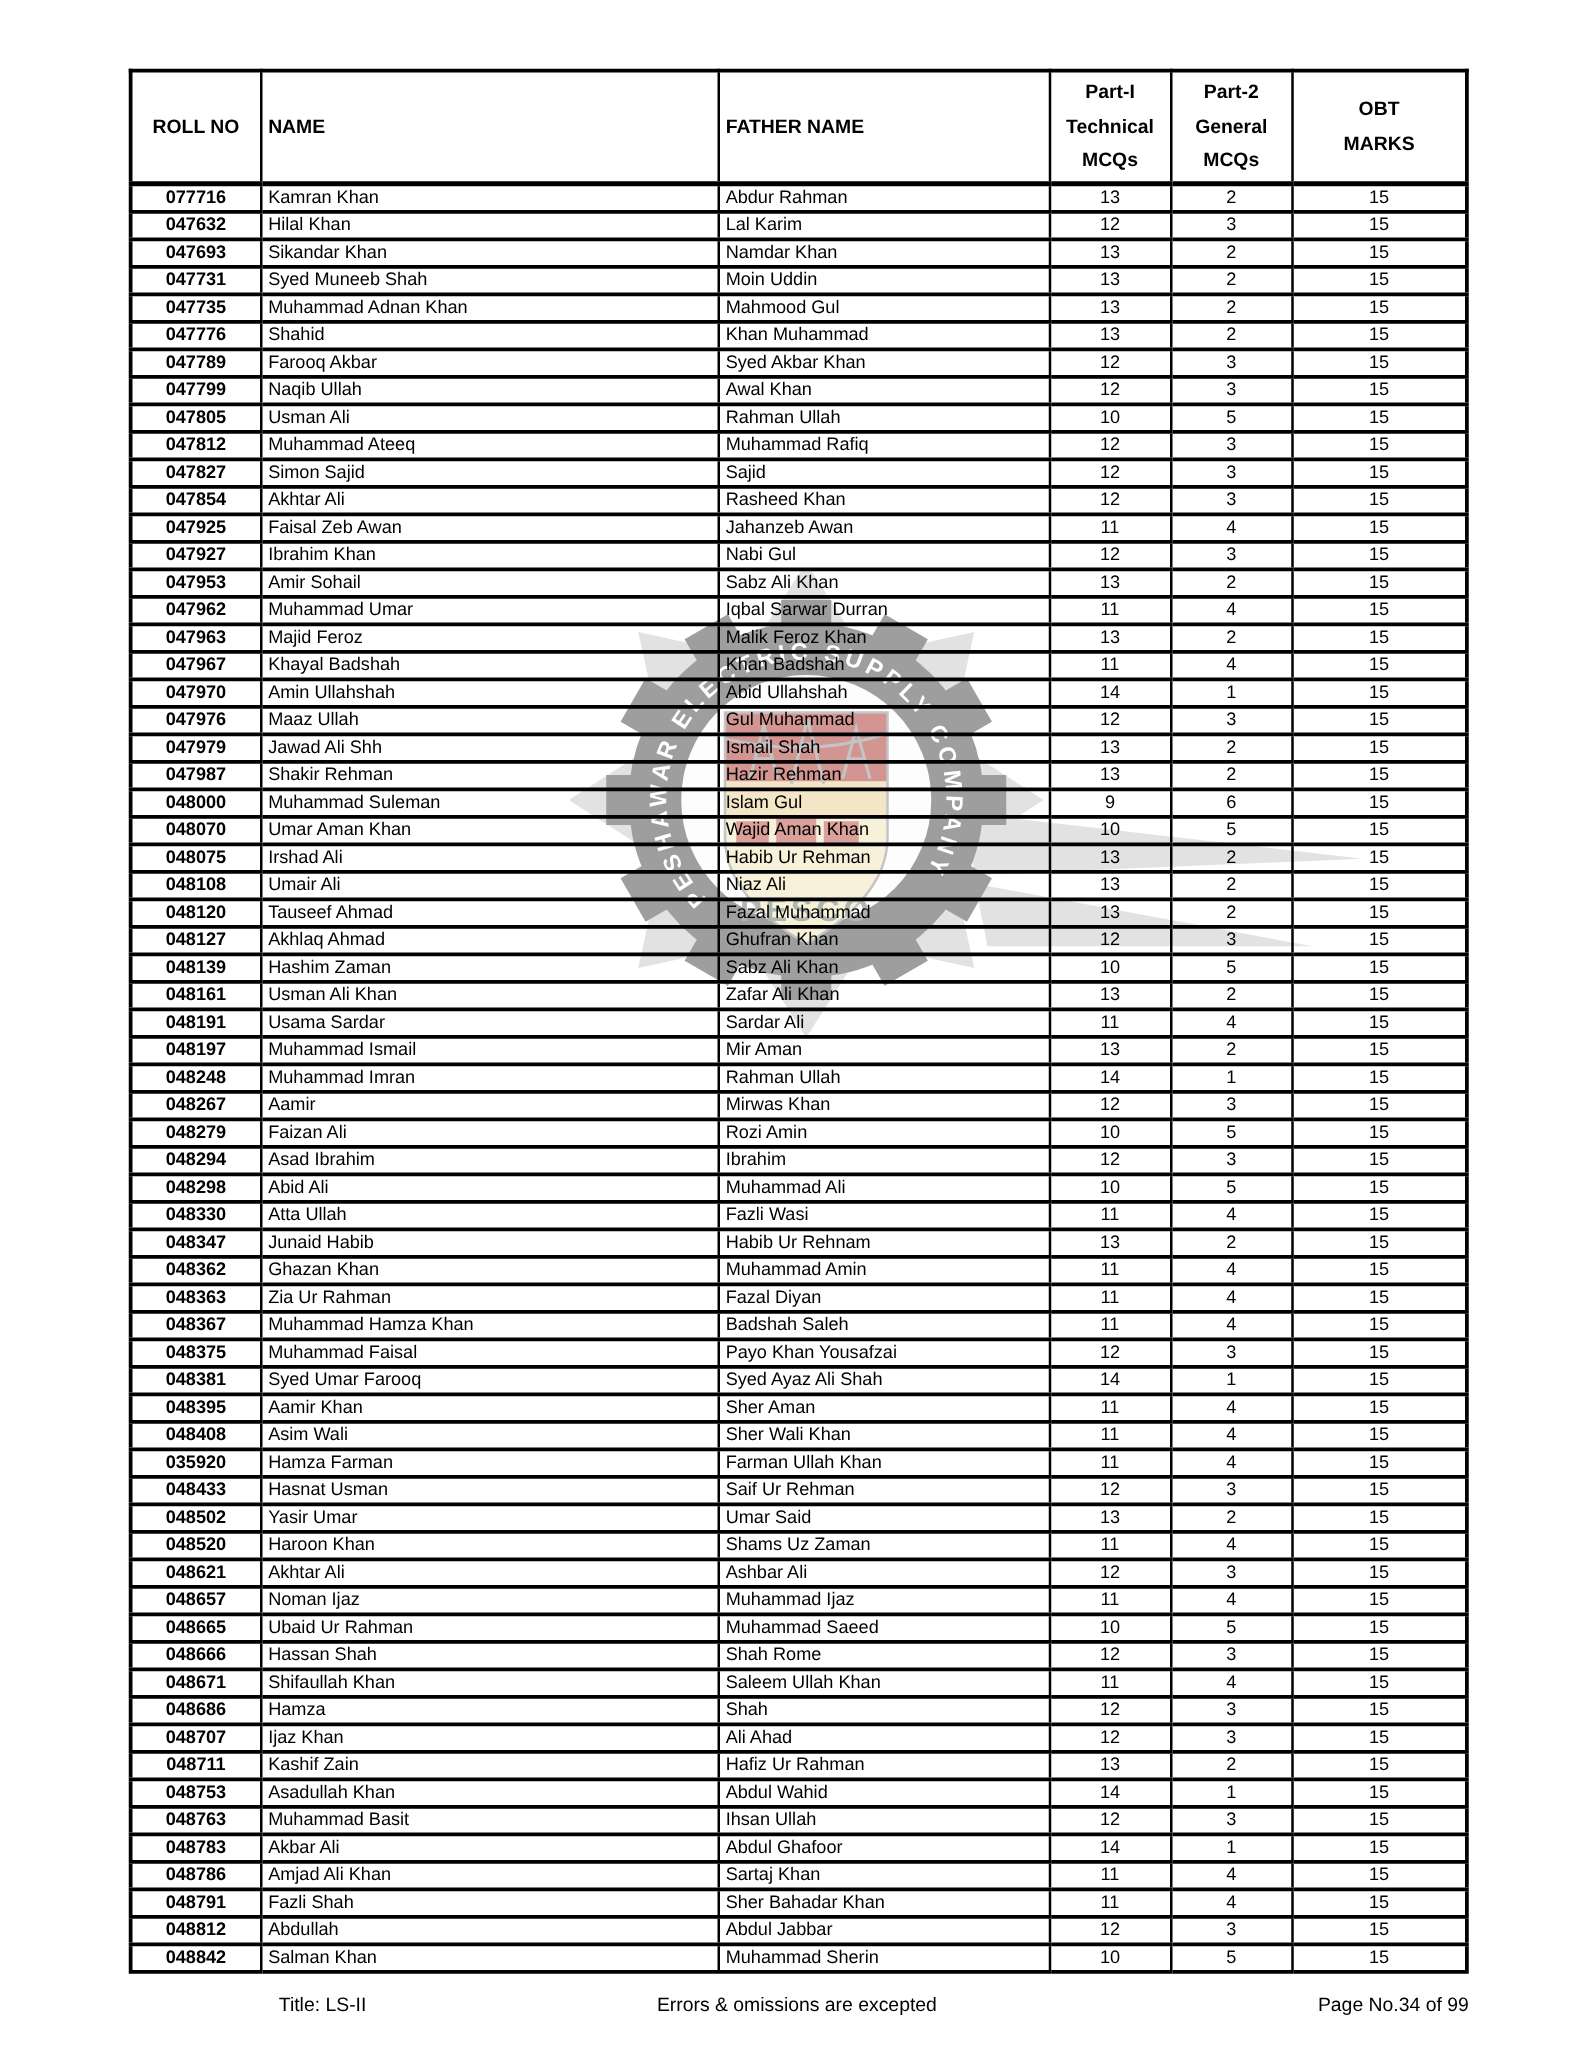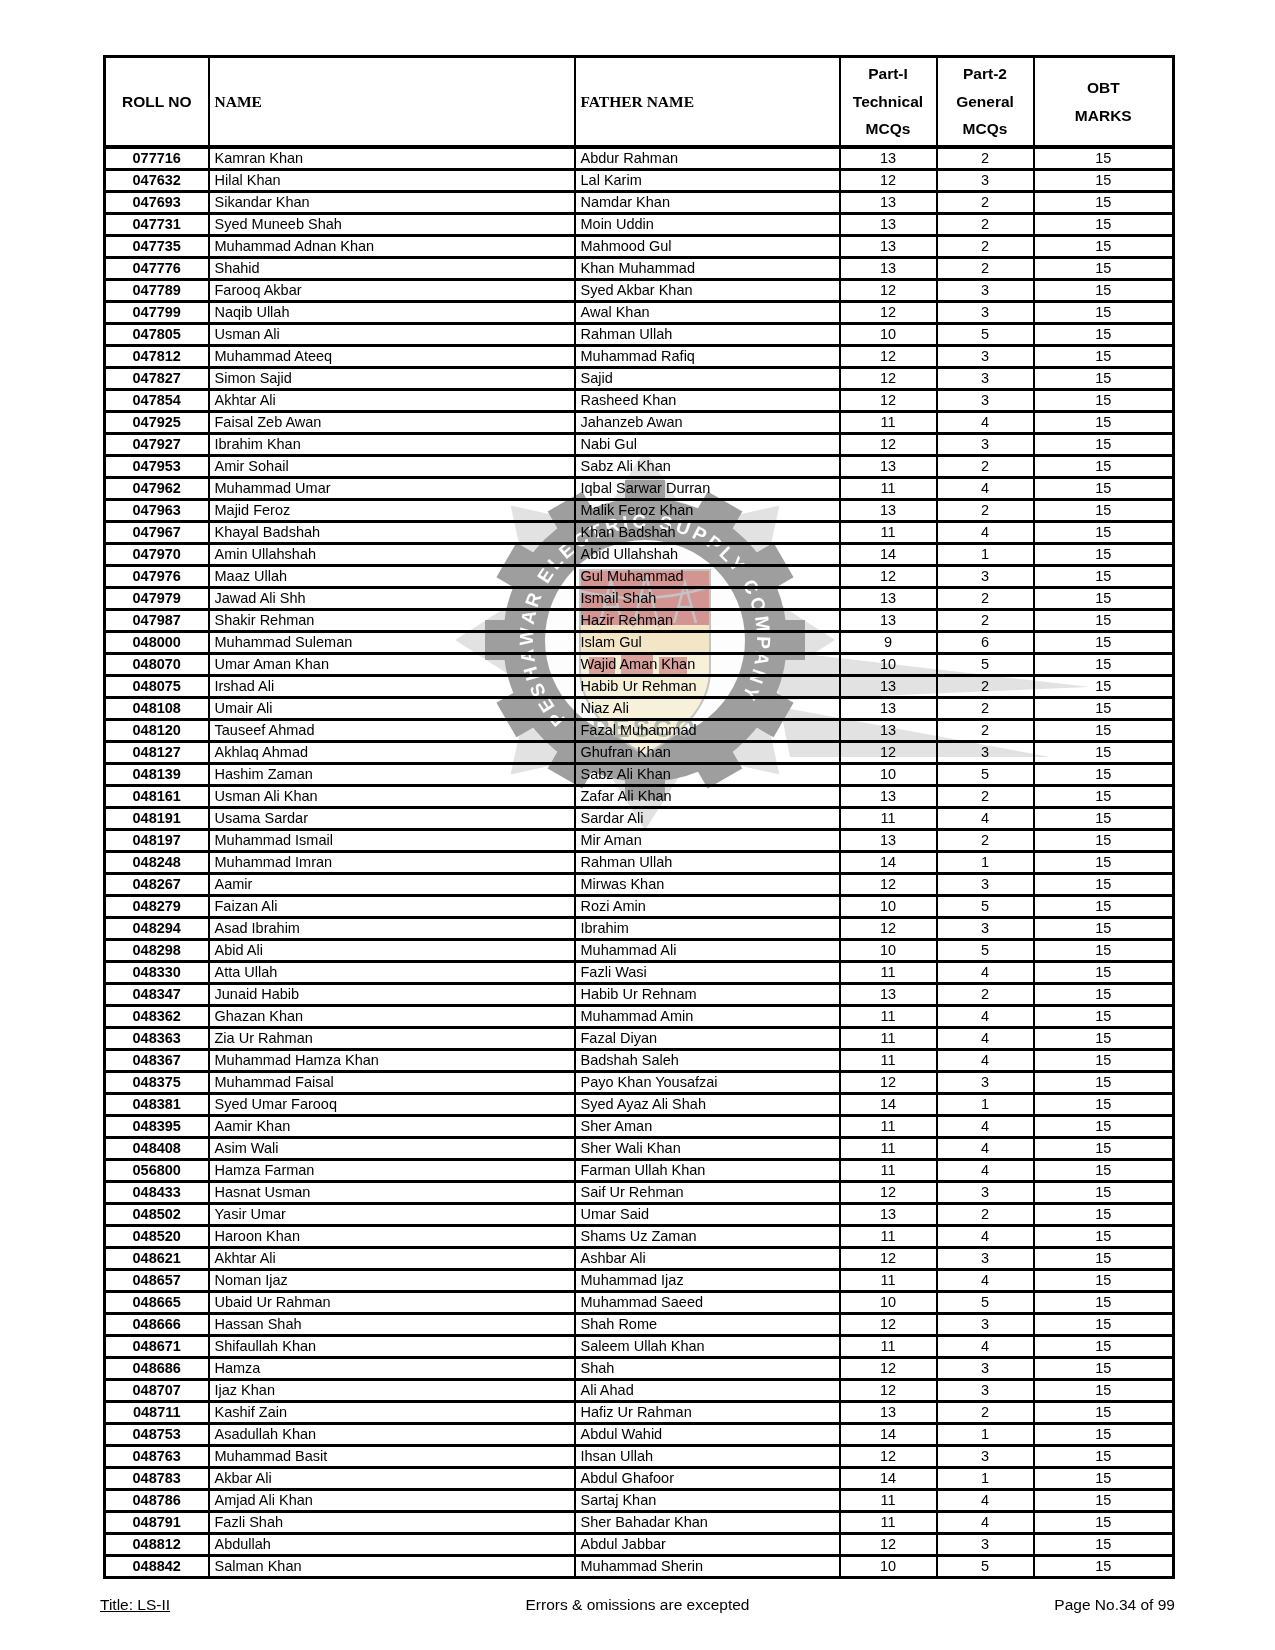--- a/index.html
+++ b/index.html
@@ -14,33 +14,33 @@
     border-collapse:collapse;table-layout:fixed;background:transparent;
     border:3px solid #000;
   }
   col.c0{width:104px}col.c1{width:366px}col.c2{width:265px}
   col.c3{width:97px}col.c4{width:97px}col.c5{width:140px}
   th{
     border:2px solid #000;border-bottom:4px solid #000;
     height:87px;font-size:15.5px;font-weight:bold;vertical-align:middle;
     white-space:pre-line;line-height:1.8;padding:0;
   }
-  th.left{text-align:left;padding-left:5px;font-family:Liberation Serif, serif;}
+  th.left{text-align:left;padding-left:5px;}
   td{
     border-left:2px solid #000;border-right:2px solid #000;border-bottom:3px solid #000;
     height:19px;font-size:14.5px;line-height:19px;padding:0;overflow:hidden;white-space:nowrap;
   }
   td.c0{font-weight:bold;text-align:center;}
   td.c1,td.c2{text-align:left;padding-left:5px;}
   td.c3,td.c4,td.c5{text-align:center;}
   .footer{
     position:absolute;left:100px;right:100px;top:1596px;z-index:1;
     display:flex;align-items:baseline;font-size:15.5px;
   }
-  .footer .f-left{flex:1;text-align:left;text-decoration:underline;}
+  .footer .f-left{flex:1;text-align:center;}
   .footer .f-center{flex:1.4;text-align:center;}
   .footer .f-right{flex:1;text-align:right;}
 </style>
 </head>
 <body>
 
 <div class="page">
 
   <div class="watermark">
     <svg width="650" height="380" viewBox="0 0 650 380" xmlns="http://www.w3.org/2000/svg">
@@ -484,21 +484,21 @@
         </tr>
         <tr>
           <td class="c0">048408</td>
           <td class="c1">Asim Wali</td>
           <td class="c2">Sher Wali Khan</td>
           <td class="c3">11</td>
           <td class="c4">4</td>
           <td class="c5">15</td>
         </tr>
         <tr>
-          <td class="c0">056800</td>
+          <td class="c0">035920</td>
           <td class="c1">Hamza Farman</td>
           <td class="c2">Farman Ullah Khan</td>
           <td class="c3">11</td>
           <td class="c4">4</td>
           <td class="c5">15</td>
         </tr>
         <tr>
           <td class="c0">048433</td>
           <td class="c1">Hasnat Usman</td>
           <td class="c2">Saif Ur Rehman</td>

